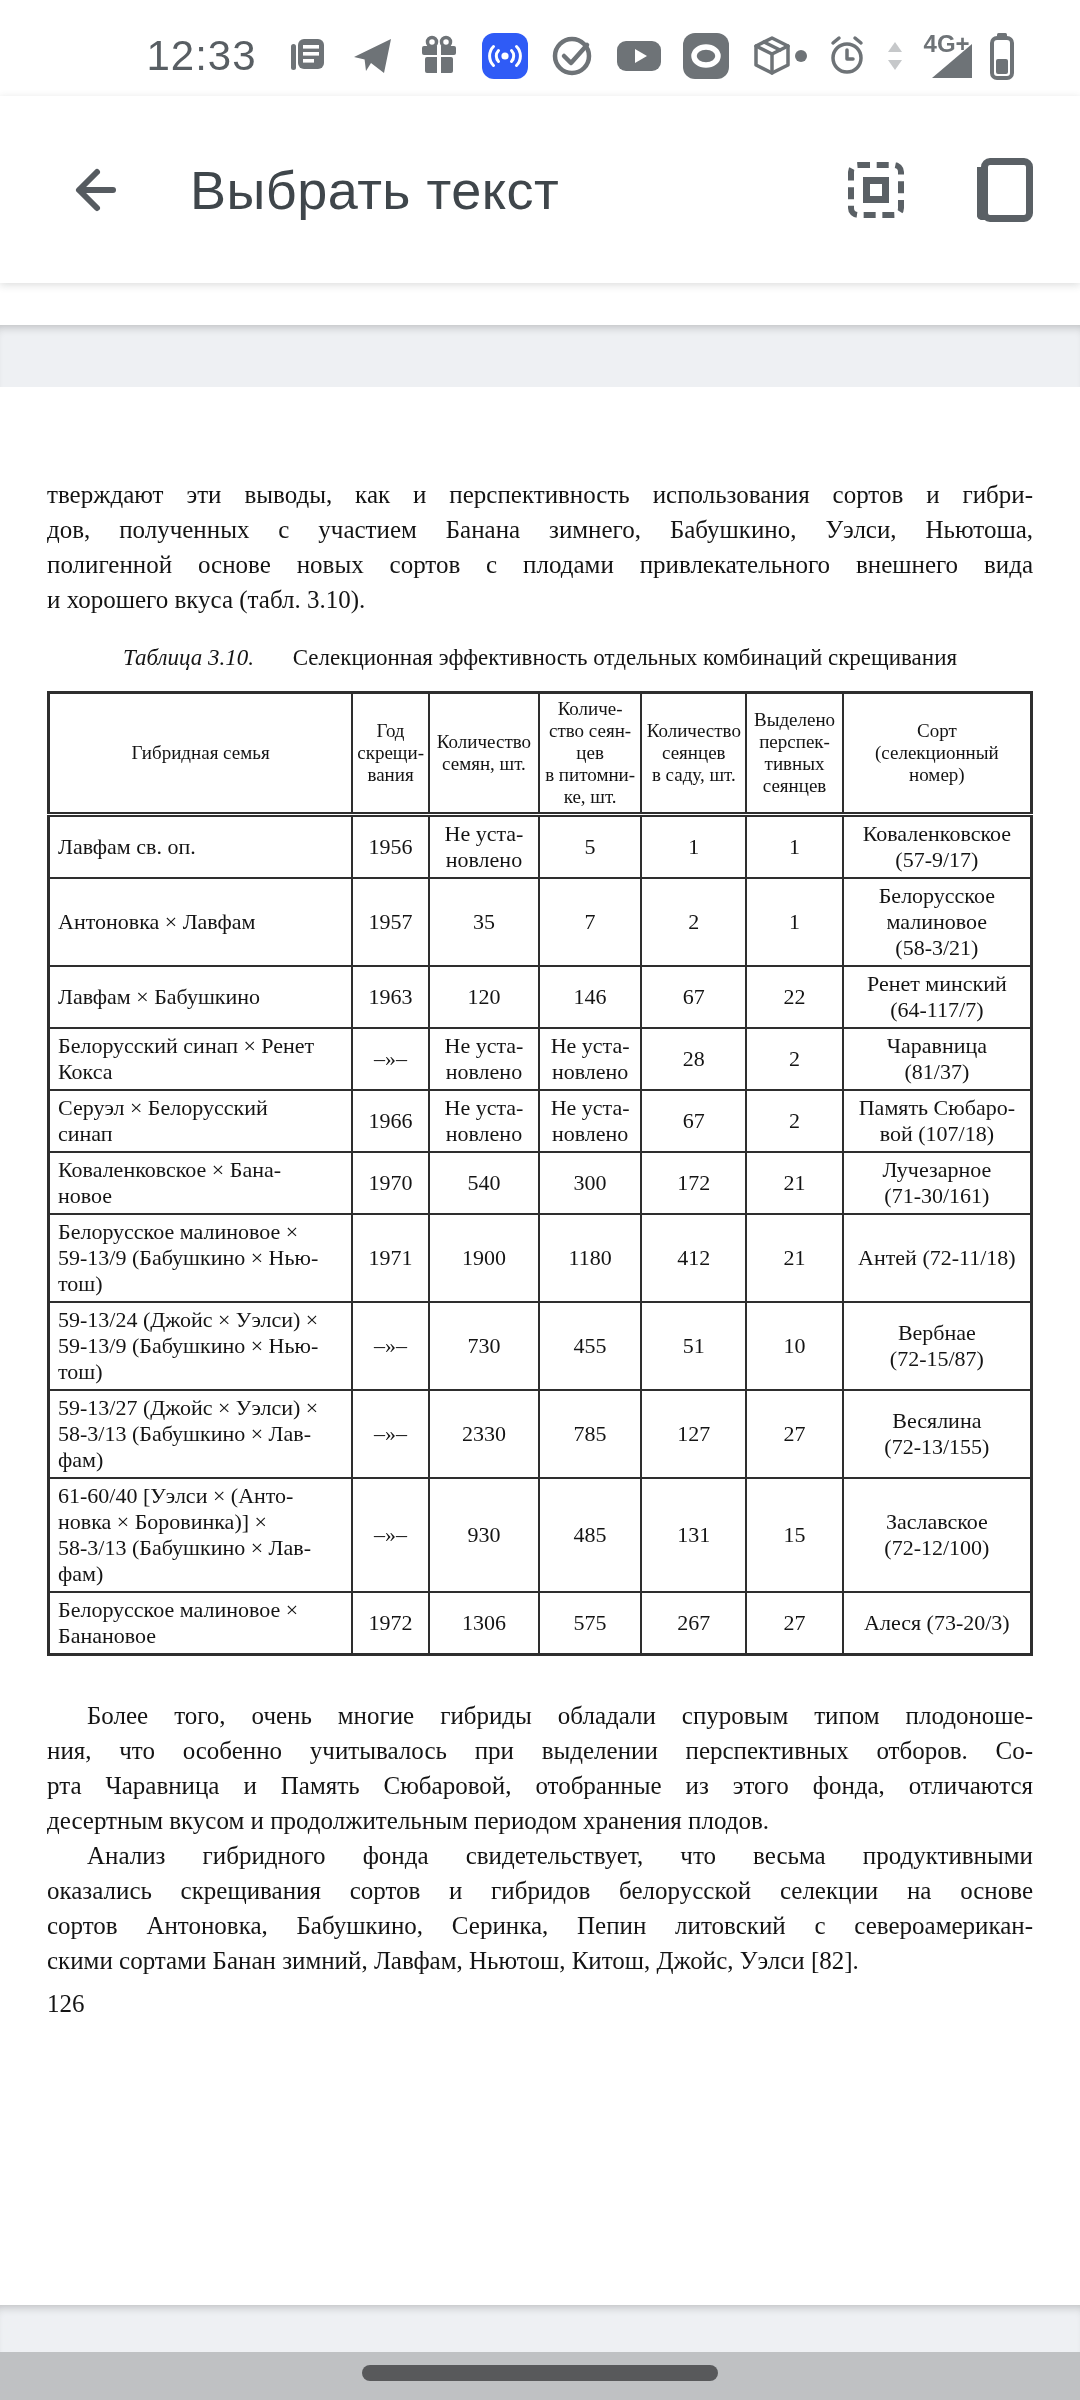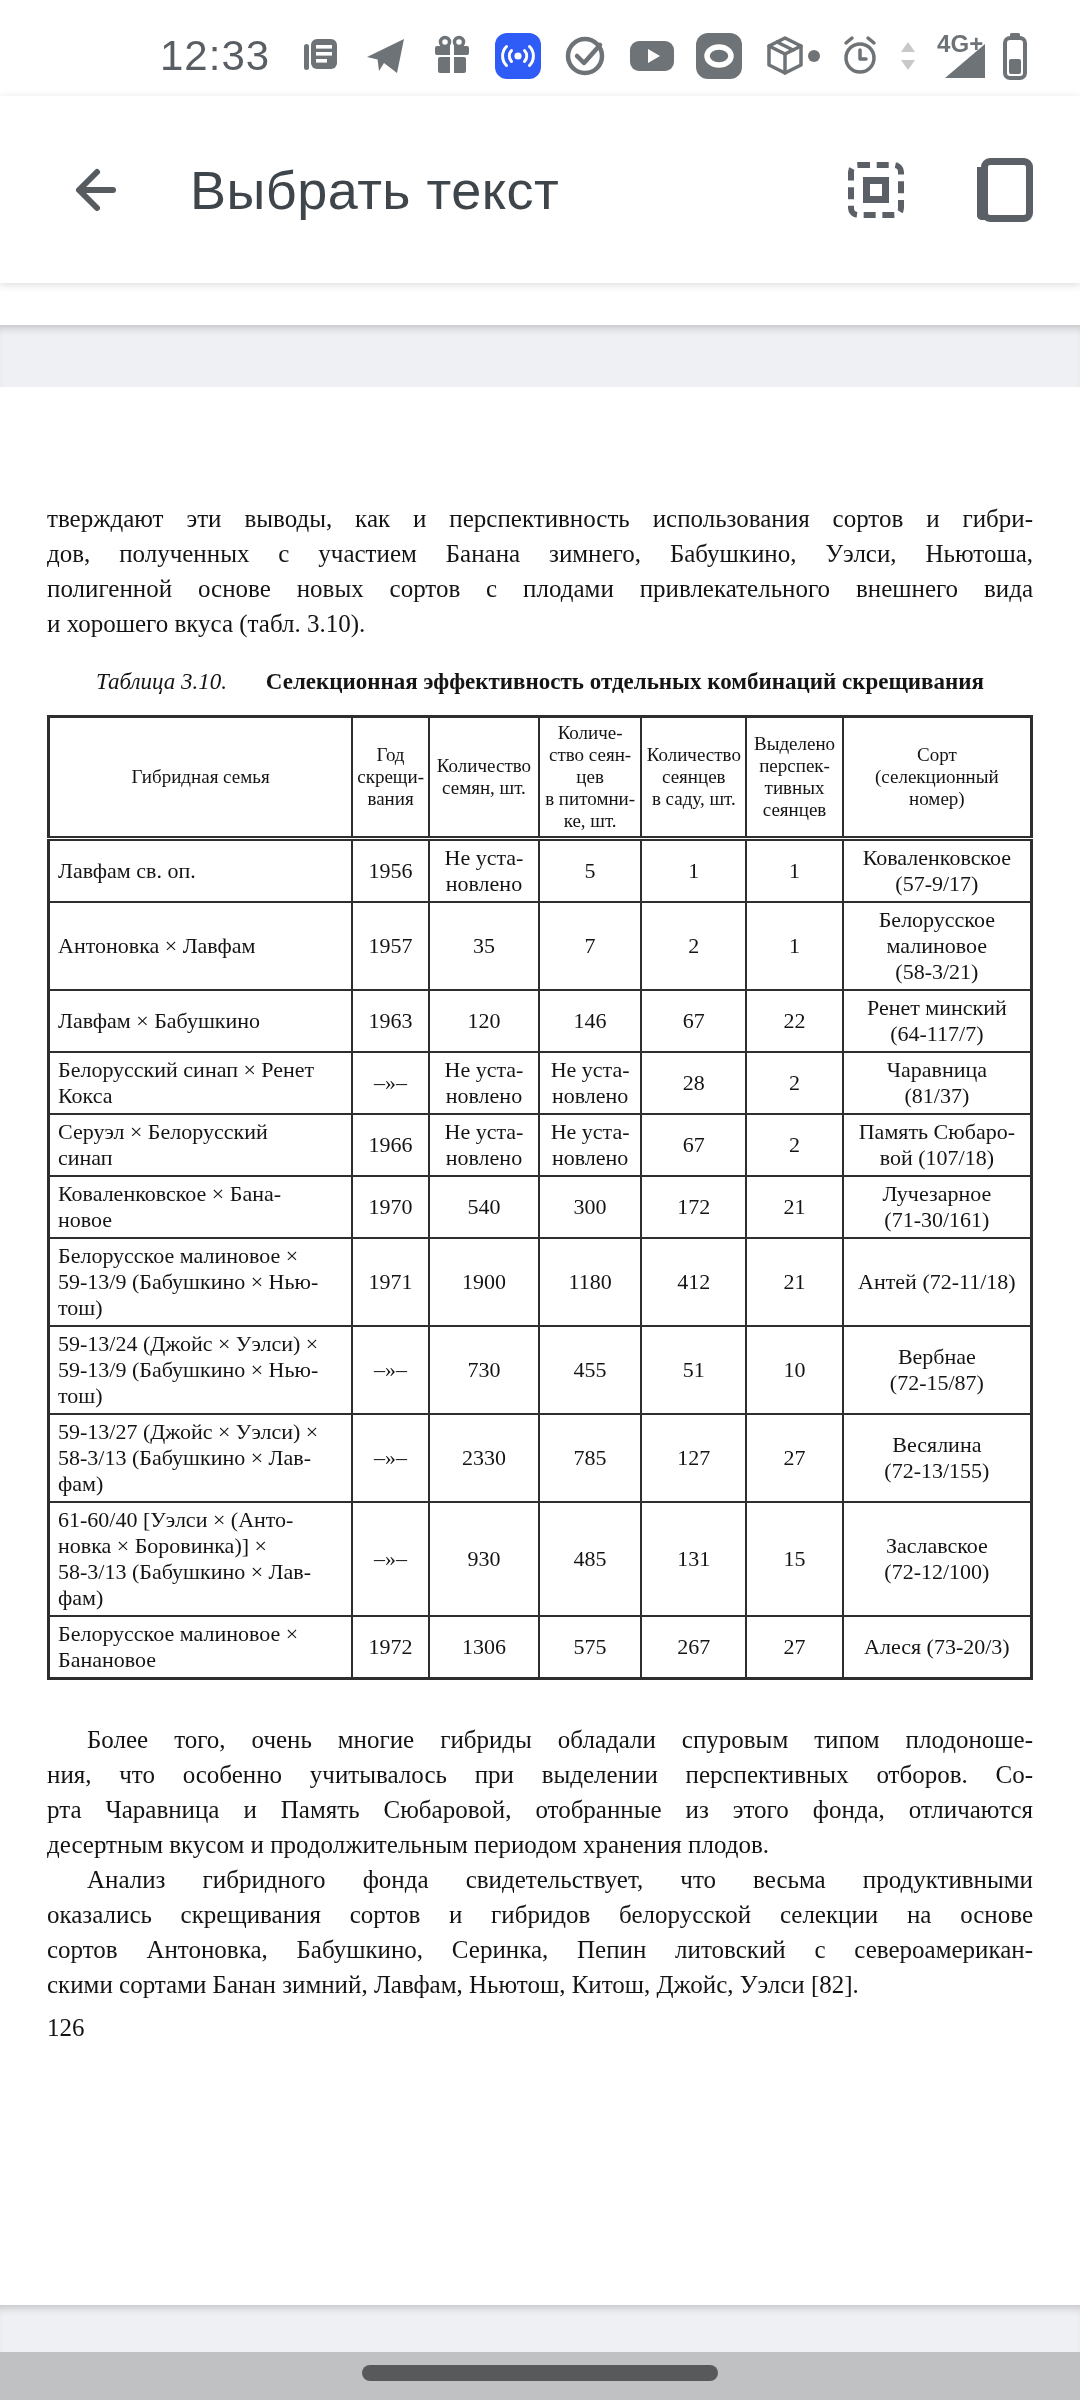--- a/index.html
+++ b/index.html
@@ -1,21 +1,21 @@
 <!DOCTYPE html>
 <html><head>
 <meta charset="utf-8">
 <style>
   html,body{margin:0;padding:0;background:#9aa0a3;}
   .screen{position:relative;width:1080px;height:2400px;margin:0 auto;background:#ffffff;
           font-family:"Liberation Sans", sans-serif;overflow:hidden;}
 
   
   .status-bar{height:96px;display:flex;align-items:center;background:#fff;
-              padding:16px 78px 0 160px;box-sizing:border-box;color:#62676c;}
+              padding:16px 78px 0 160px;box-sizing:border-box;color:#62676c;justify-content:center;}
   .sb-time{font-size:42px;font-weight:500;color:#585e63;letter-spacing:1px;}
   .sb-icons{display:flex;align-items:center;gap:21px;margin-left:28px;}
   .sb-right{display:flex;align-items:center;gap:16px;margin-left:auto;}
   .sb-ic{display:flex;align-items:center;justify-content:center;}
   .net-wrap{display:flex;flex-direction:column;align-items:flex-start;margin-left:2px;}
   .net-label{font-size:24px;font-weight:bold;color:#6e7377;line-height:20px;margin-left:2px;}
   .net-tri{margin-top:-10px;margin-left:10px;}
 
   
   .app-bar{height:187px;display:flex;align-items:center;background:#fff;
@@ -37,27 +37,27 @@
   .prev-page{height:42px;background:#fff;}
   .page-gap{height:62px;background:#eef0f3;box-shadow:inset 0 8px 10px -6px rgba(0,0,0,.22);}
   .page-gap.bottom{height:47px;}
   .page{height:1918px;background:#fff;box-sizing:border-box;padding:0 47px;
         font-family:"Liberation Serif", serif;color:#141414;}
 
   .para{font-size:25px;}
   .pline{height:35px;line-height:35px;text-align:justify;text-align-last:justify;overflow:hidden;}
   .pline-last{text-align-last:left;}
   .indent-first .pline:first-child{text-indent:40px;}
-  .p1{padding-top:114px;}
+  .p1{padding-top:90px;}
   .p2{margin-top:42px;}
   .p3{margin-top:0;}
 
   .caption{margin-top:26px;text-align:center;font-size:23px;line-height:30px;}
   .caption .lbl{font-style:italic;}
-  .caption .ttl{font-weight:bold;margin-left:33px;}
+  .caption .ttl{font-weight:normal;margin-left:33px;}
 
   table.doc{width:100%;border-collapse:collapse;table-layout:fixed;margin-top:18px;
             font-size:22px;line-height:26px;border:3px solid #2e2e2e;}
   table.doc th,table.doc td{border:2px solid #2e2e2e;white-space:pre-line;text-align:center;
             vertical-align:middle;padding:4px 4px;overflow:hidden;}
   table.doc thead th{font-size:19px;line-height:22px;font-weight:normal;border-bottom:5px double #2e2e2e;}
   table.doc td:first-child{text-align:left;padding-left:8px;}
 
   .page-number{margin-top:12px;font-size:25px;}
 

